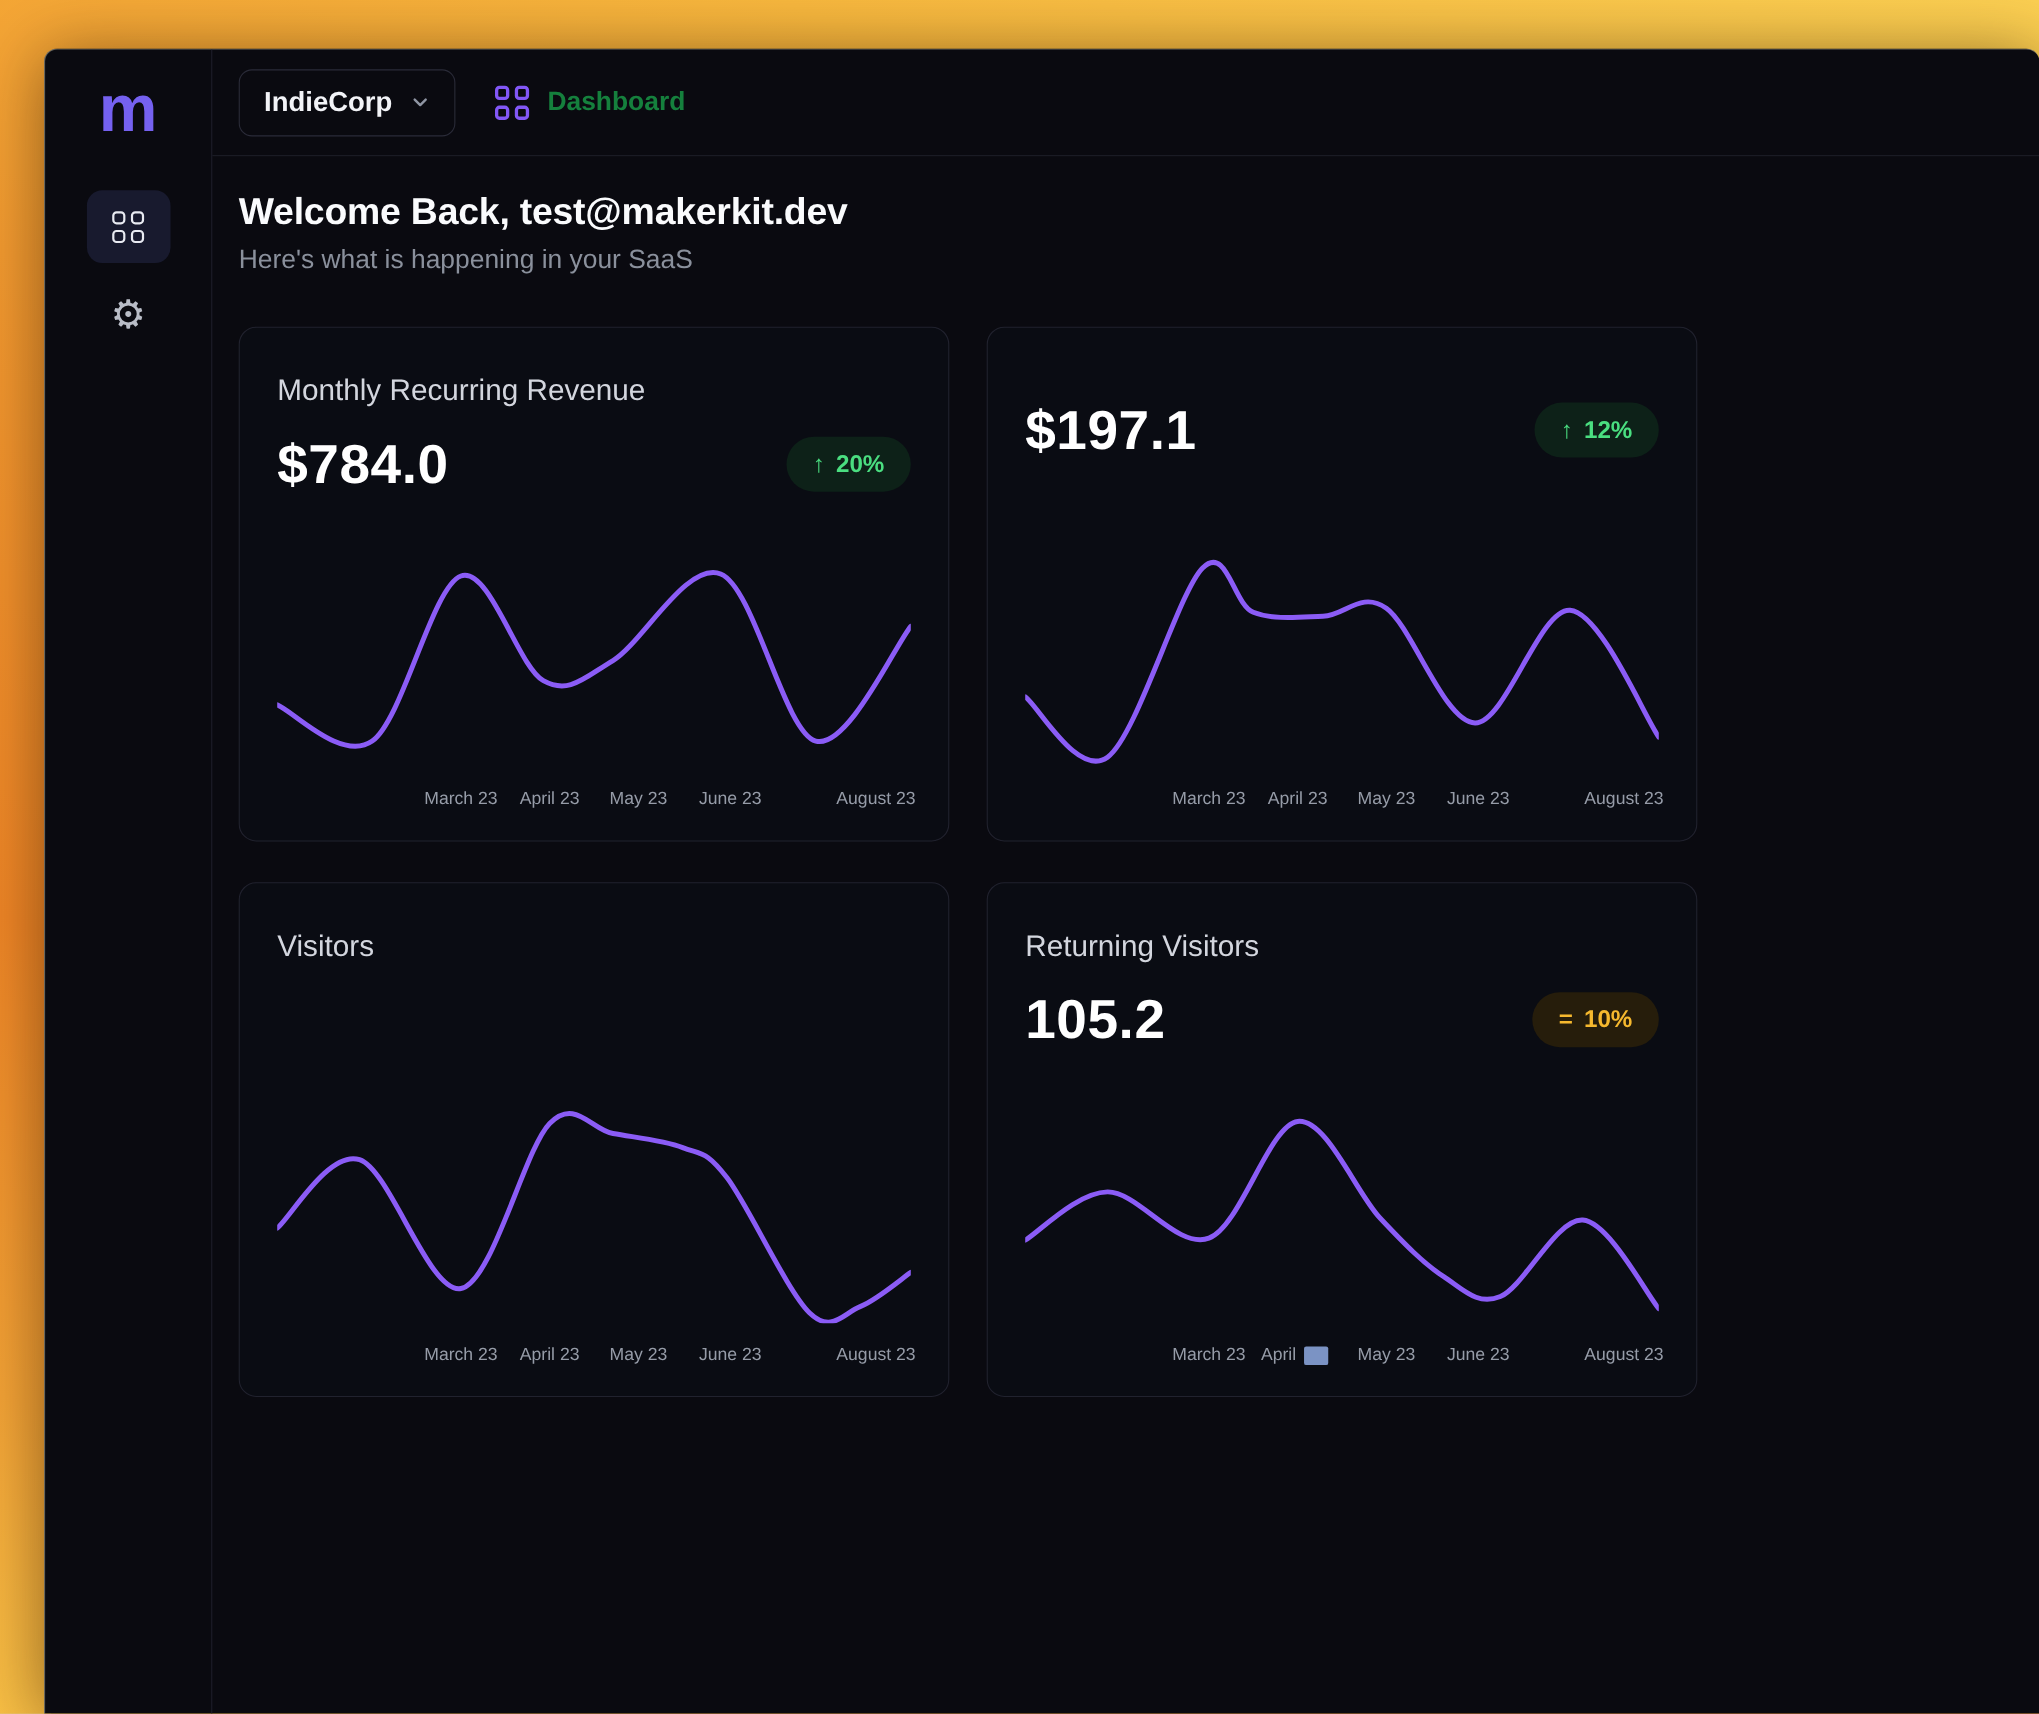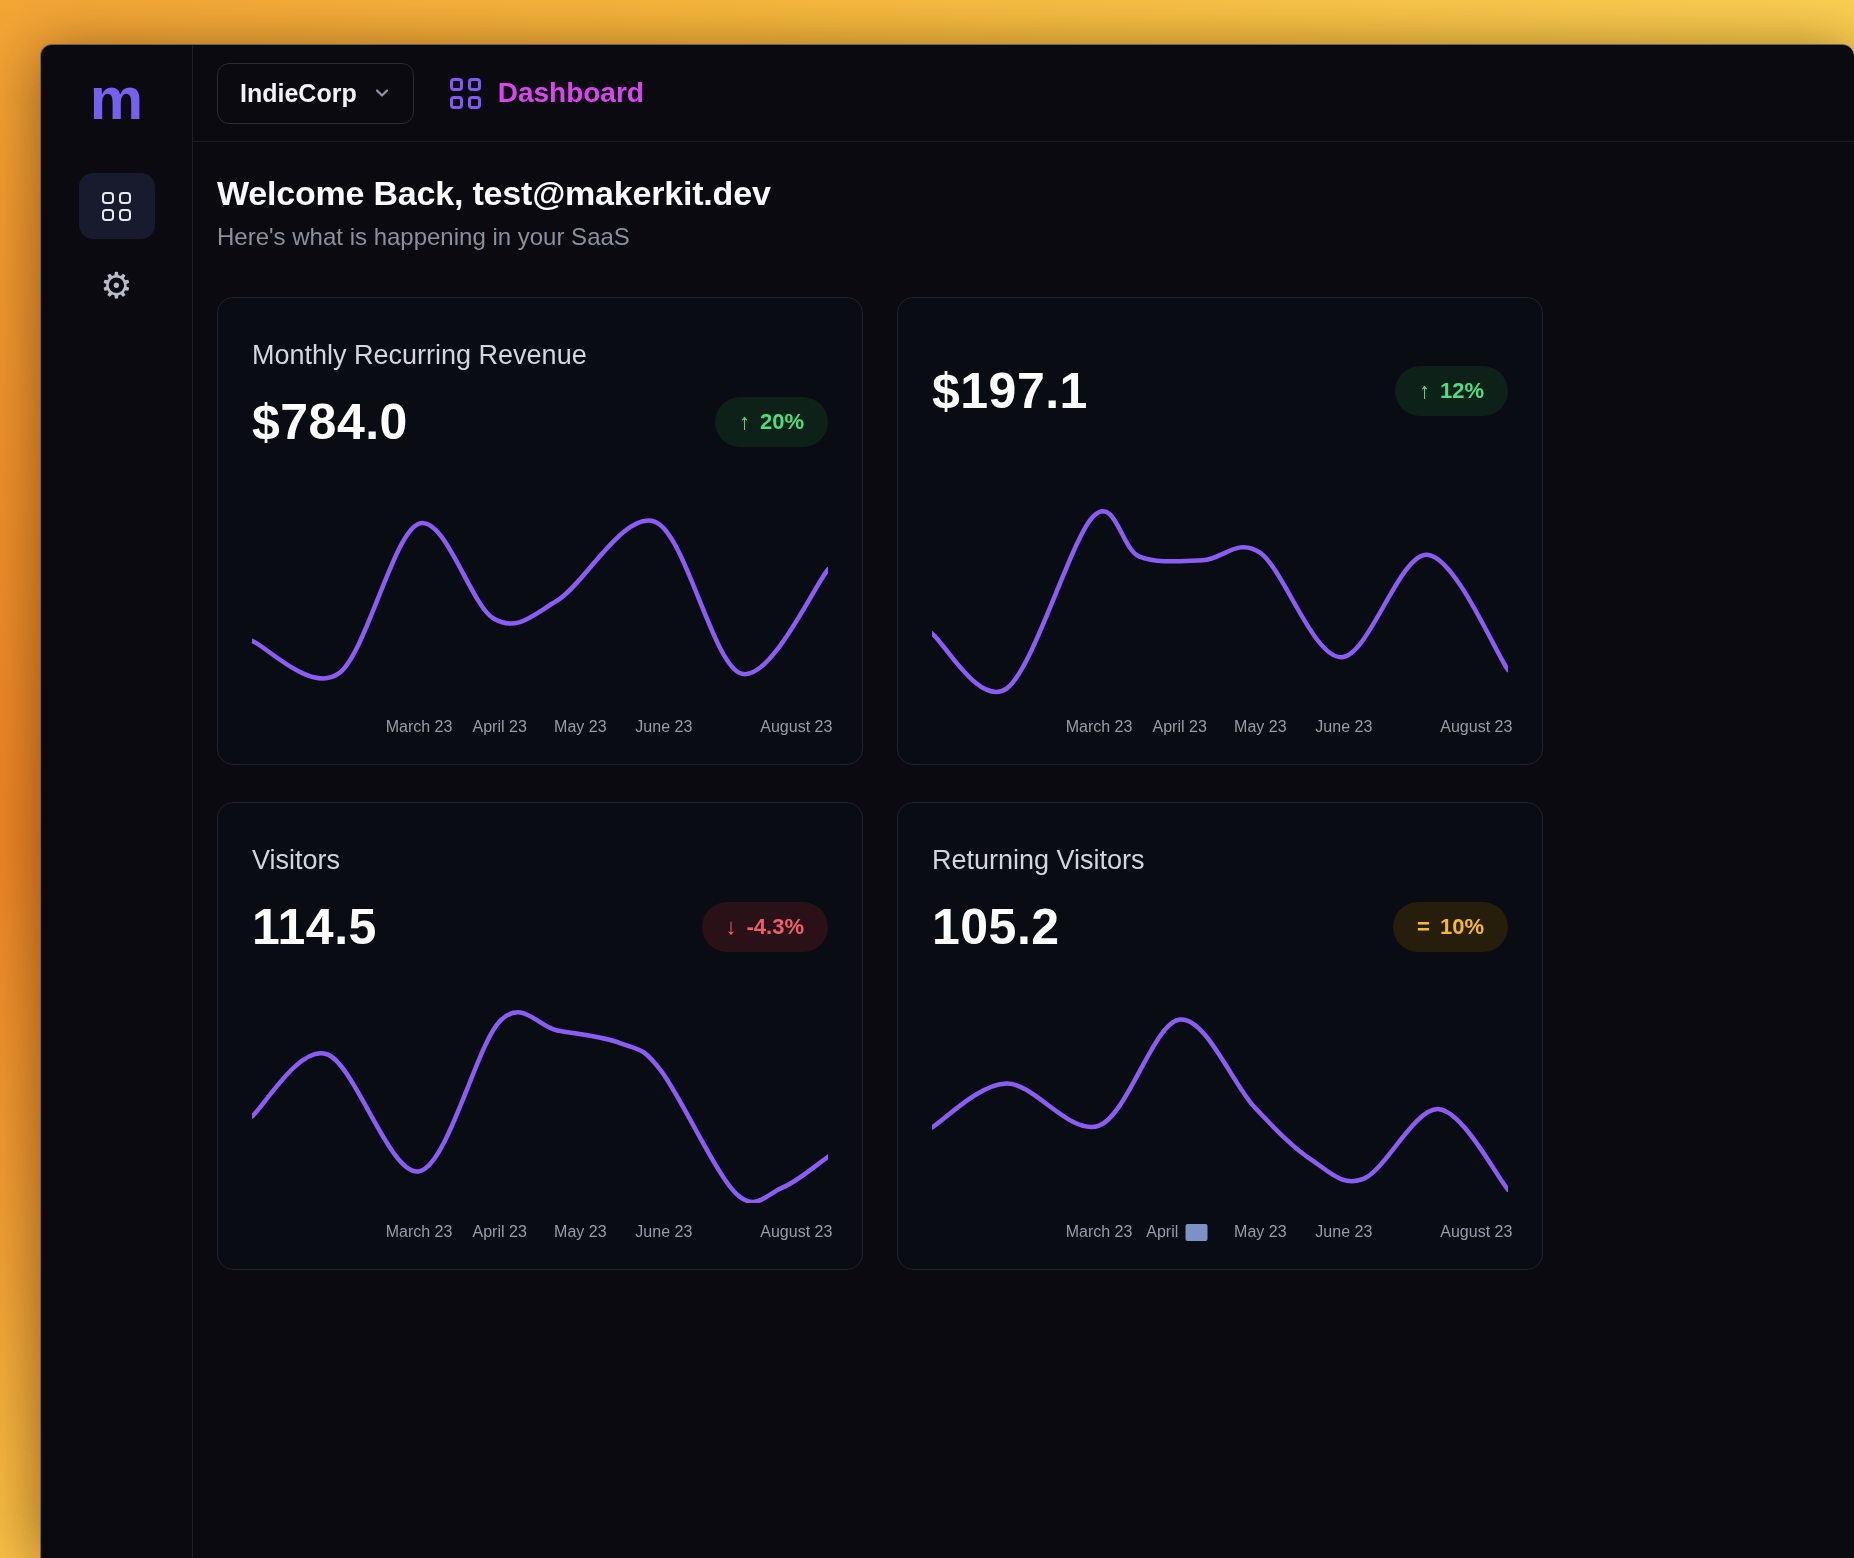--- a/index.html
+++ b/index.html
@@ -42,21 +42,21 @@
     padding:0 24px; border-bottom:1px solid #1c1d27;
   }
   .ws-btn {
     display:flex; align-items:center; gap:16px; padding:15px 22px;
     border:1px solid #2a2b38; border-radius:12px; background:transparent;
     color:#f2f3f7; font-size:25px; font-weight:600; cursor:pointer;
     font-family:"Liberation Sans", sans-serif;
   }
   .chev { width:18px; height:18px; }
   .page-nav { display:flex; align-items:center; gap:17px; margin-left:36px; }
-  .page-title { font-size:28px; font-weight:600; color:#d946ef; }
+  .page-title { font-size:24px; font-weight:600; color:#15803d; }
   
   .content { padding:32px 24px 0; }
   .heading { margin:0 0 10px; font-size:34px; font-weight:700; color:#fafbfd; letter-spacing:-0.2px; }
   .subheading { margin:0 0 46px; font-size:24px; font-weight:400; color:#8a909c; }
   .grid { display:grid; grid-template-columns:646px 646px; gap:37px 34px; }
   .card {
     height:468px; background:#0a0c13; border:1px solid #21222e; border-radius:16px;
     padding:42px 34px 20px; display:flex; flex-direction:column;
   }
   .card-title { font-size:27px; font-weight:500; color:#d3d6de; }
@@ -166,27 +166,20 @@
                 <span class="tick" style="left: 43%;">April 23</span>
                 <span class="tick" style="left: 57%;">May 23</span>
                 <span class="tick" style="left: 71.5%;">June 23</span>
                 <span class="tick" style="left: 94.5%;">August 23</span>
               </div>
           </div>
         </section>
 
         <section class="card">
           <div class="card-title">Visitors</div>
-          <div class="value-row">
-            <div class="value">114.5</div>
-            <div class="badge badge--down">
-              <span class="bicon">↓</span>
-              <span>-4.3%</span>
-            </div>
-          </div>
           <div class="chart-wrap">
             <svg class="chart" viewBox="0 0 1000 195" preserveAspectRatio="none">
                 <path d="M 0,108.48 C 21.666666666666668,98.11 81.66666666666666,37.10999999999999 130,46.25999999999999 C 178.33333333333334,55.40999999999999 240,168.87 290,163.38 C 340,157.89 390,36.80499999999999 430,13.319999999999993 C 470,-10.165000000000006 495,18.81 530,22.47 C 565,26.13 610,28.57 640,35.28 C 670,41.99 676.6666666666666,37.72 710,62.730000000000004 C 743.3333333333334,87.74000000000001 805,165.82 840,185.34 C 875,204.86 893.3333333333334,185.95 920,179.85 C 946.6666666666666,173.75 986.6666666666666,153.925 1000,148.74" fill="none" stroke="#8b5cf6" stroke-width="4.5" stroke-linecap="round" vector-effect="non-scaling-stroke"></path>
               </svg>
             <div class="axis-row">
                 <span class="tick" style="left: 29%;">March 23</span>
                 <span class="tick" style="left: 43%;">April 23</span>
                 <span class="tick" style="left: 57%;">May 23</span>
                 <span class="tick" style="left: 71.5%;">June 23</span>
                 <span class="tick" style="left: 94.5%;">August 23</span>

